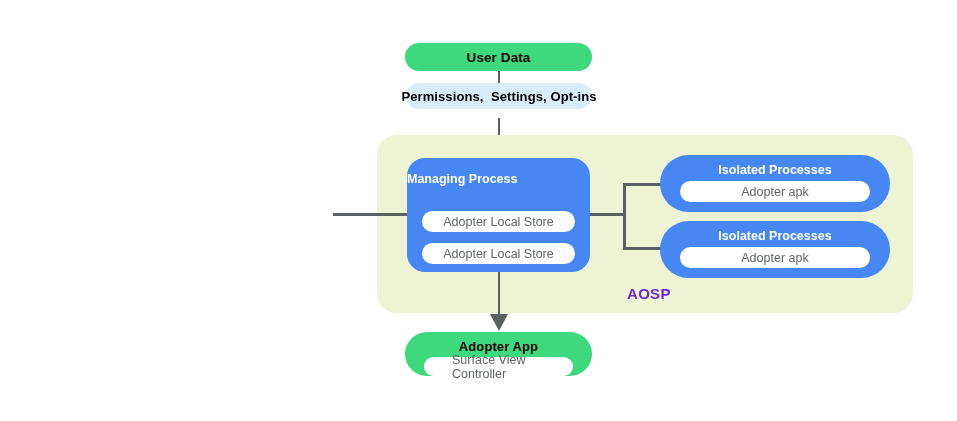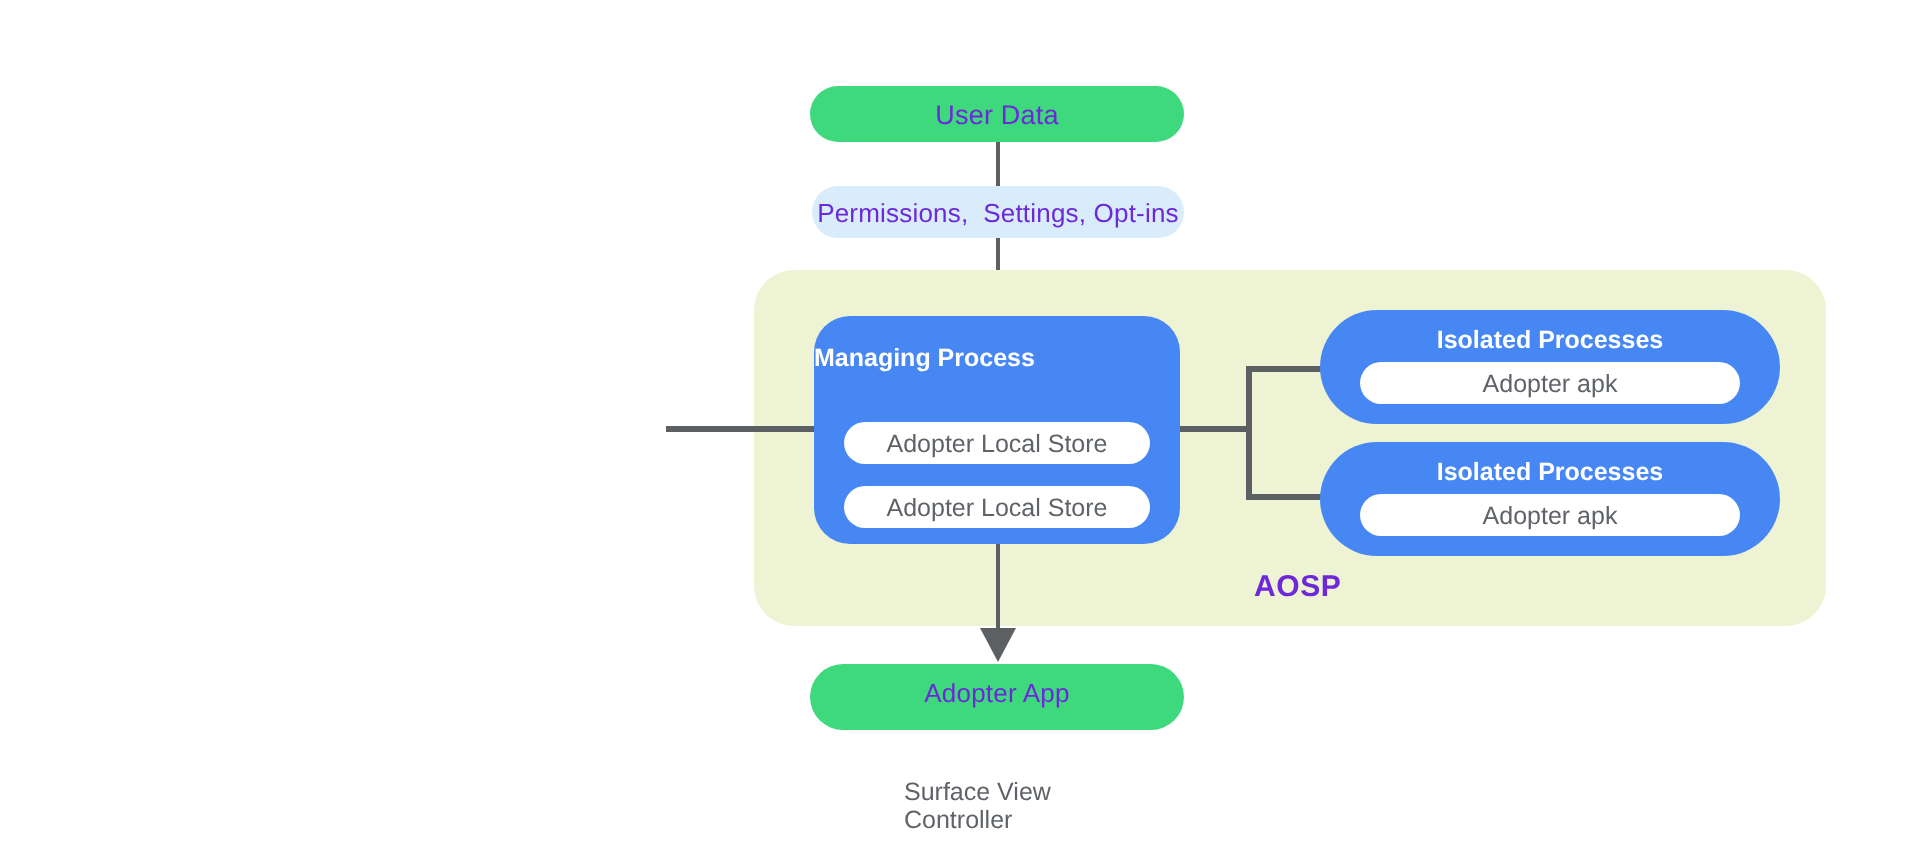--- a/index.html
+++ b/index.html
@@ -6,21 +6,21 @@
   .canvas{
     position:relative;width:957px;height:421px;background:#fff;overflow:hidden;
     font-family:"Liberation Sans",sans-serif;
   }
   .abs{position:absolute;}
   .pill{border-radius:999px;display:flex;align-items:center;justify-content:center;box-sizing:border-box;}
   .green{background:#3ed87d;}
   .blue{background:#4787f3;}
   .lightblue{background:#d9ecfc;}
   .whitepill{background:#ffffff;border-radius:999px;display:flex;align-items:center;justify-content:center;box-sizing:border-box;}
-  .dark-bold{color:#6d28d9;font-weight:normal;font-size:13.5px;letter-spacing:.1px;}
+  .dark-bold{color:#000000;font-weight:bold;font-size:13.5px;letter-spacing:.1px;}
   .gray-txt{color:#5f6368;font-size:12.5px;}
   .white-bold{color:#ffffff;font-weight:bold;}
   .line{background:#5d6063;}
   .aosp-box{background:#eef3d4;border-radius:20px;}
   .mg-box{background:#4787f3;border-radius:18px;}
   .cloud-part{background:#4787f3;border-radius:50%;position:absolute;}
   .cloud-base{background:#4787f3;border-radius:46px;position:absolute;}
   .pre{white-space:pre;}
   .underline{}
   .arrow-head{
@@ -34,21 +34,21 @@
 <div class="canvas">
 
   <div class="abs line" style="left:498px;top:70px;width:2px;height:24px;"></div>
 
   <div class="abs line" style="left:498px;top:118px;width:2px;height:42px;"></div>
 
   <div class="abs pill green" style="left:405px;top:43px;width:187px;height:28px;">
     <span class="dark-bold">User Data</span>
   </div>
 
-  <div class="abs pill lightblue" style="left:406px;top:93px;width:186px;height:26px;">
+  <div class="abs pill lightblue" style="left:406px;top:83px;width:186px;height:26px;">
     <span class="dark-bold pre" style="font-size:13px;">Permissions,  Settings, Opt-ins</span>
   </div>
 
   <div class="abs aosp-box" style="left:377px;top:135px;width:536px;height:178px;">
     <span class="abs" style="left:250px;top:150px;font-size:15px;font-weight:bold;color:#6d28d9;letter-spacing:.3px;">AOSP</span>
   </div>
 
   <div class="abs line" style="left:333px;top:213px;width:76px;height:3px;"></div>
 
   <div class="abs line" style="left:590px;top:213px;width:36px;height:3px;"></div>
@@ -79,20 +79,20 @@
   </div>
 
   <div class="abs pill blue" style="left:660px;top:221px;width:230px;height:57px;flex-direction:column;justify-content:flex-start;">
     <span class="white-bold underline" style="font-size:12.5px;margin-top:8px;">Isolated Processes</span>
     <div class="whitepill" style="width:190px;height:21px;margin-top:4px;">
       <span class="gray-txt">Adopter apk</span>
     </div>
   </div>
 
 
-  <div class="abs pill green" style="left:405px;top:332px;width:187px;height:33px;flex-direction:column;justify-content:flex-start;gap:36px;">
+  <div class="abs pill green" style="left:405px;top:332px;width:187px;height:44px;flex-direction:column;justify-content:flex-end;">
     <span class="dark-bold" style="font-size:13px;margin-top:7px;">Adopter App</span>
     <div class="whitepill" style="width:149px;height:19px;margin-top:3px;padding-left:28px;">
       <span class="gray-txt" style="font-size:12.5px;">Surface View Controller</span>
     </div>
   </div>
 
 </div>
 
 </body></html>

